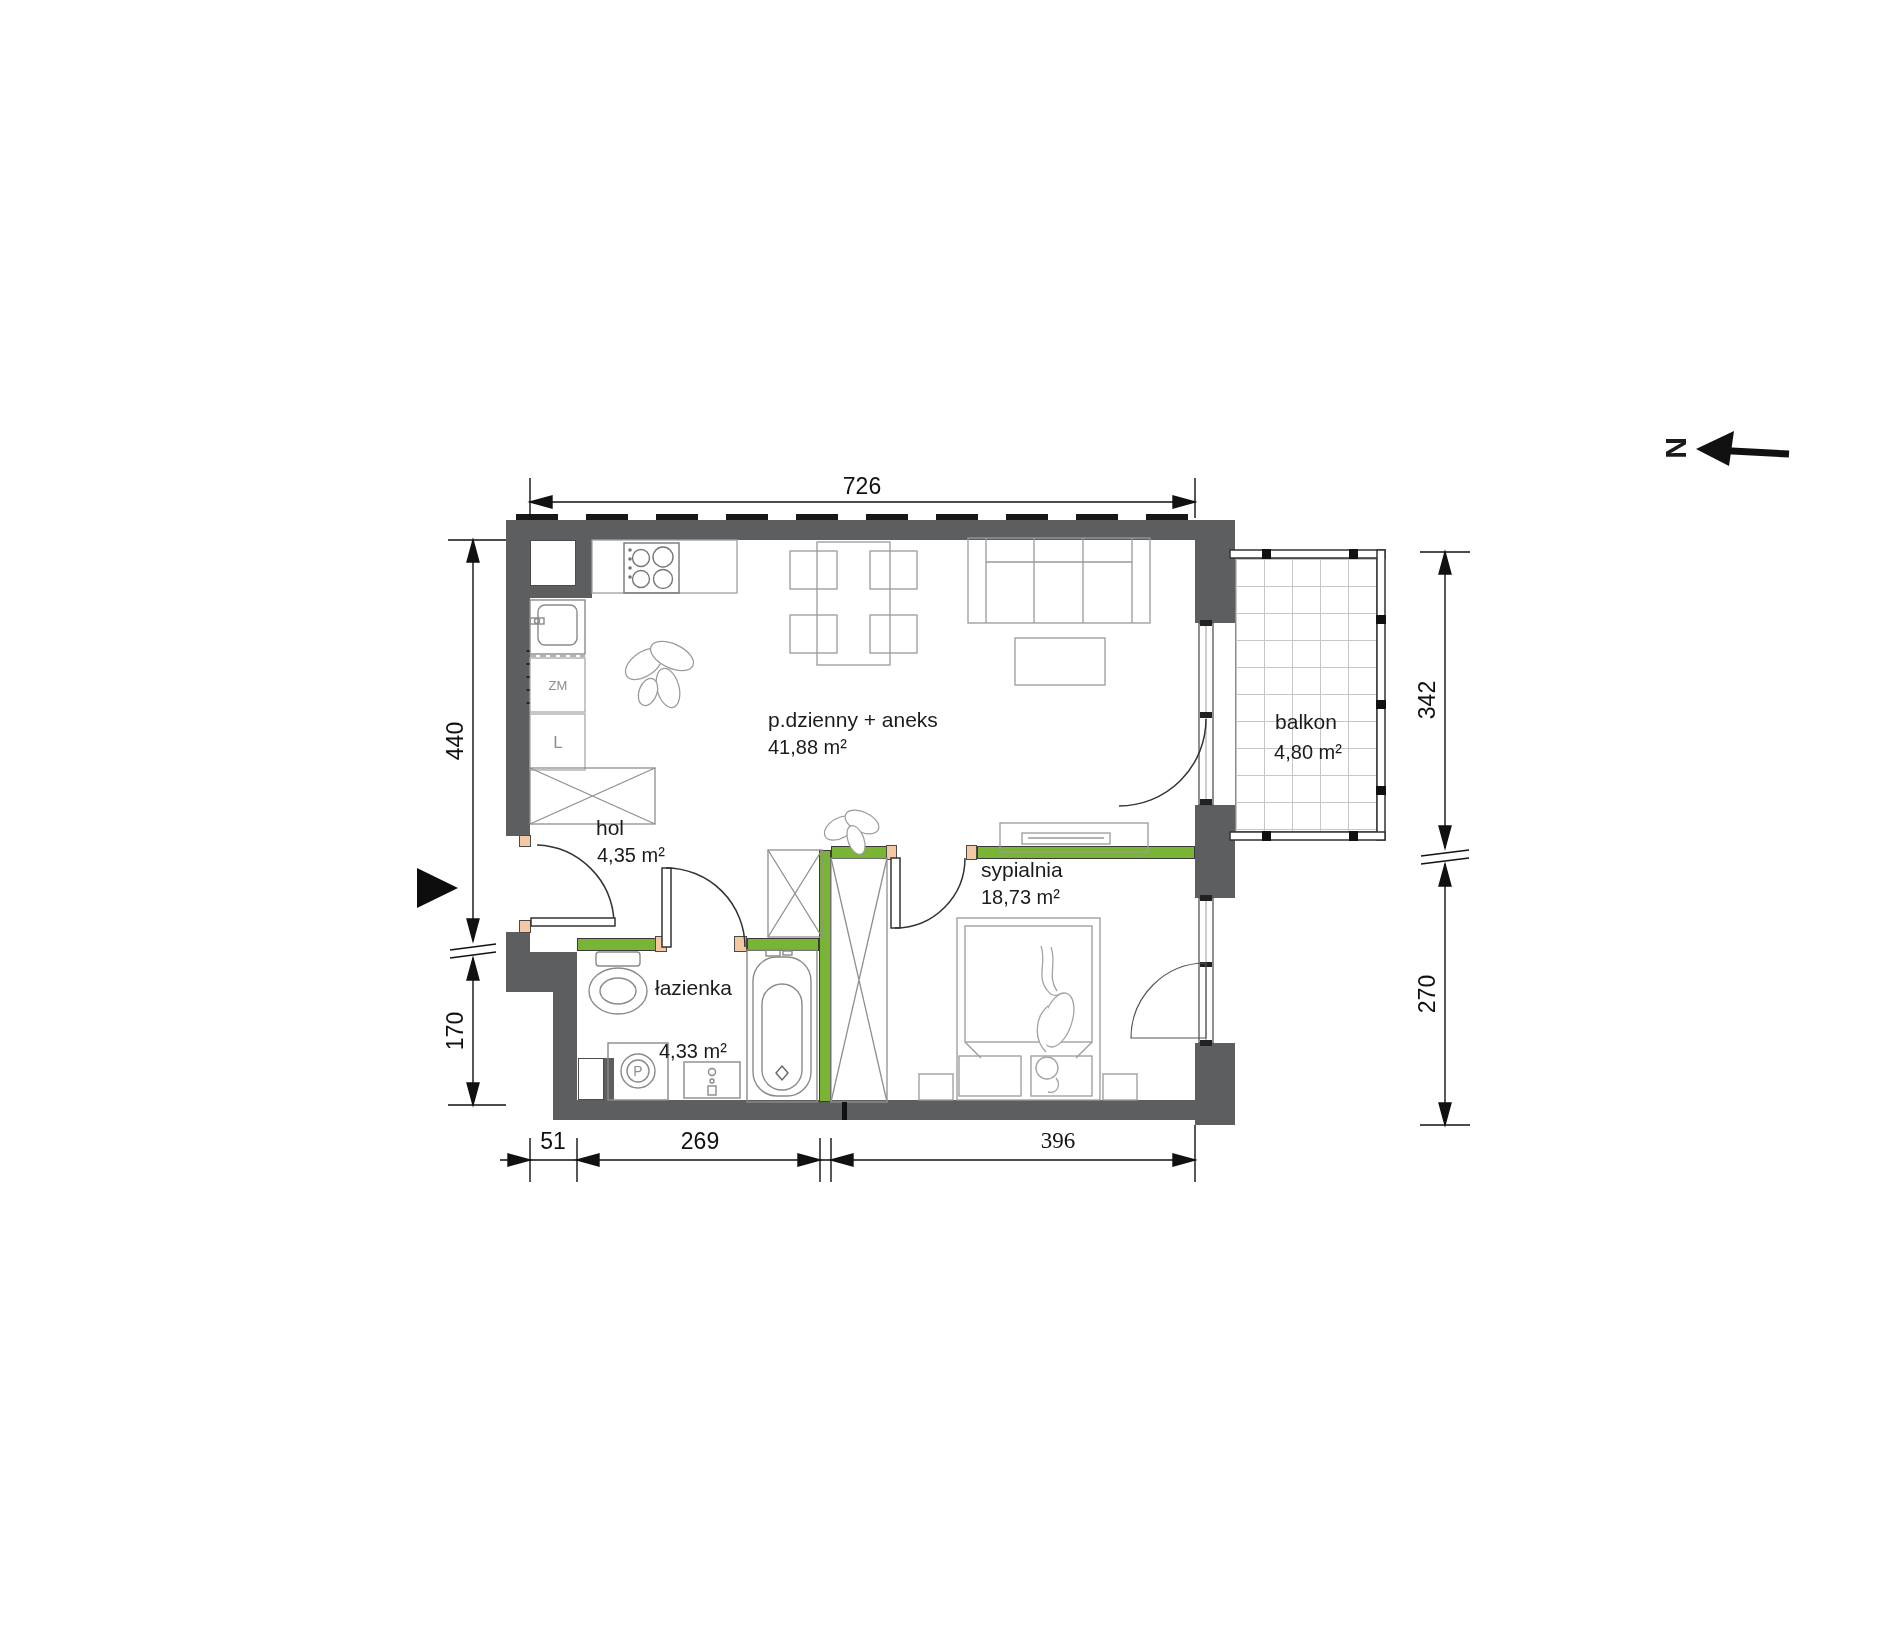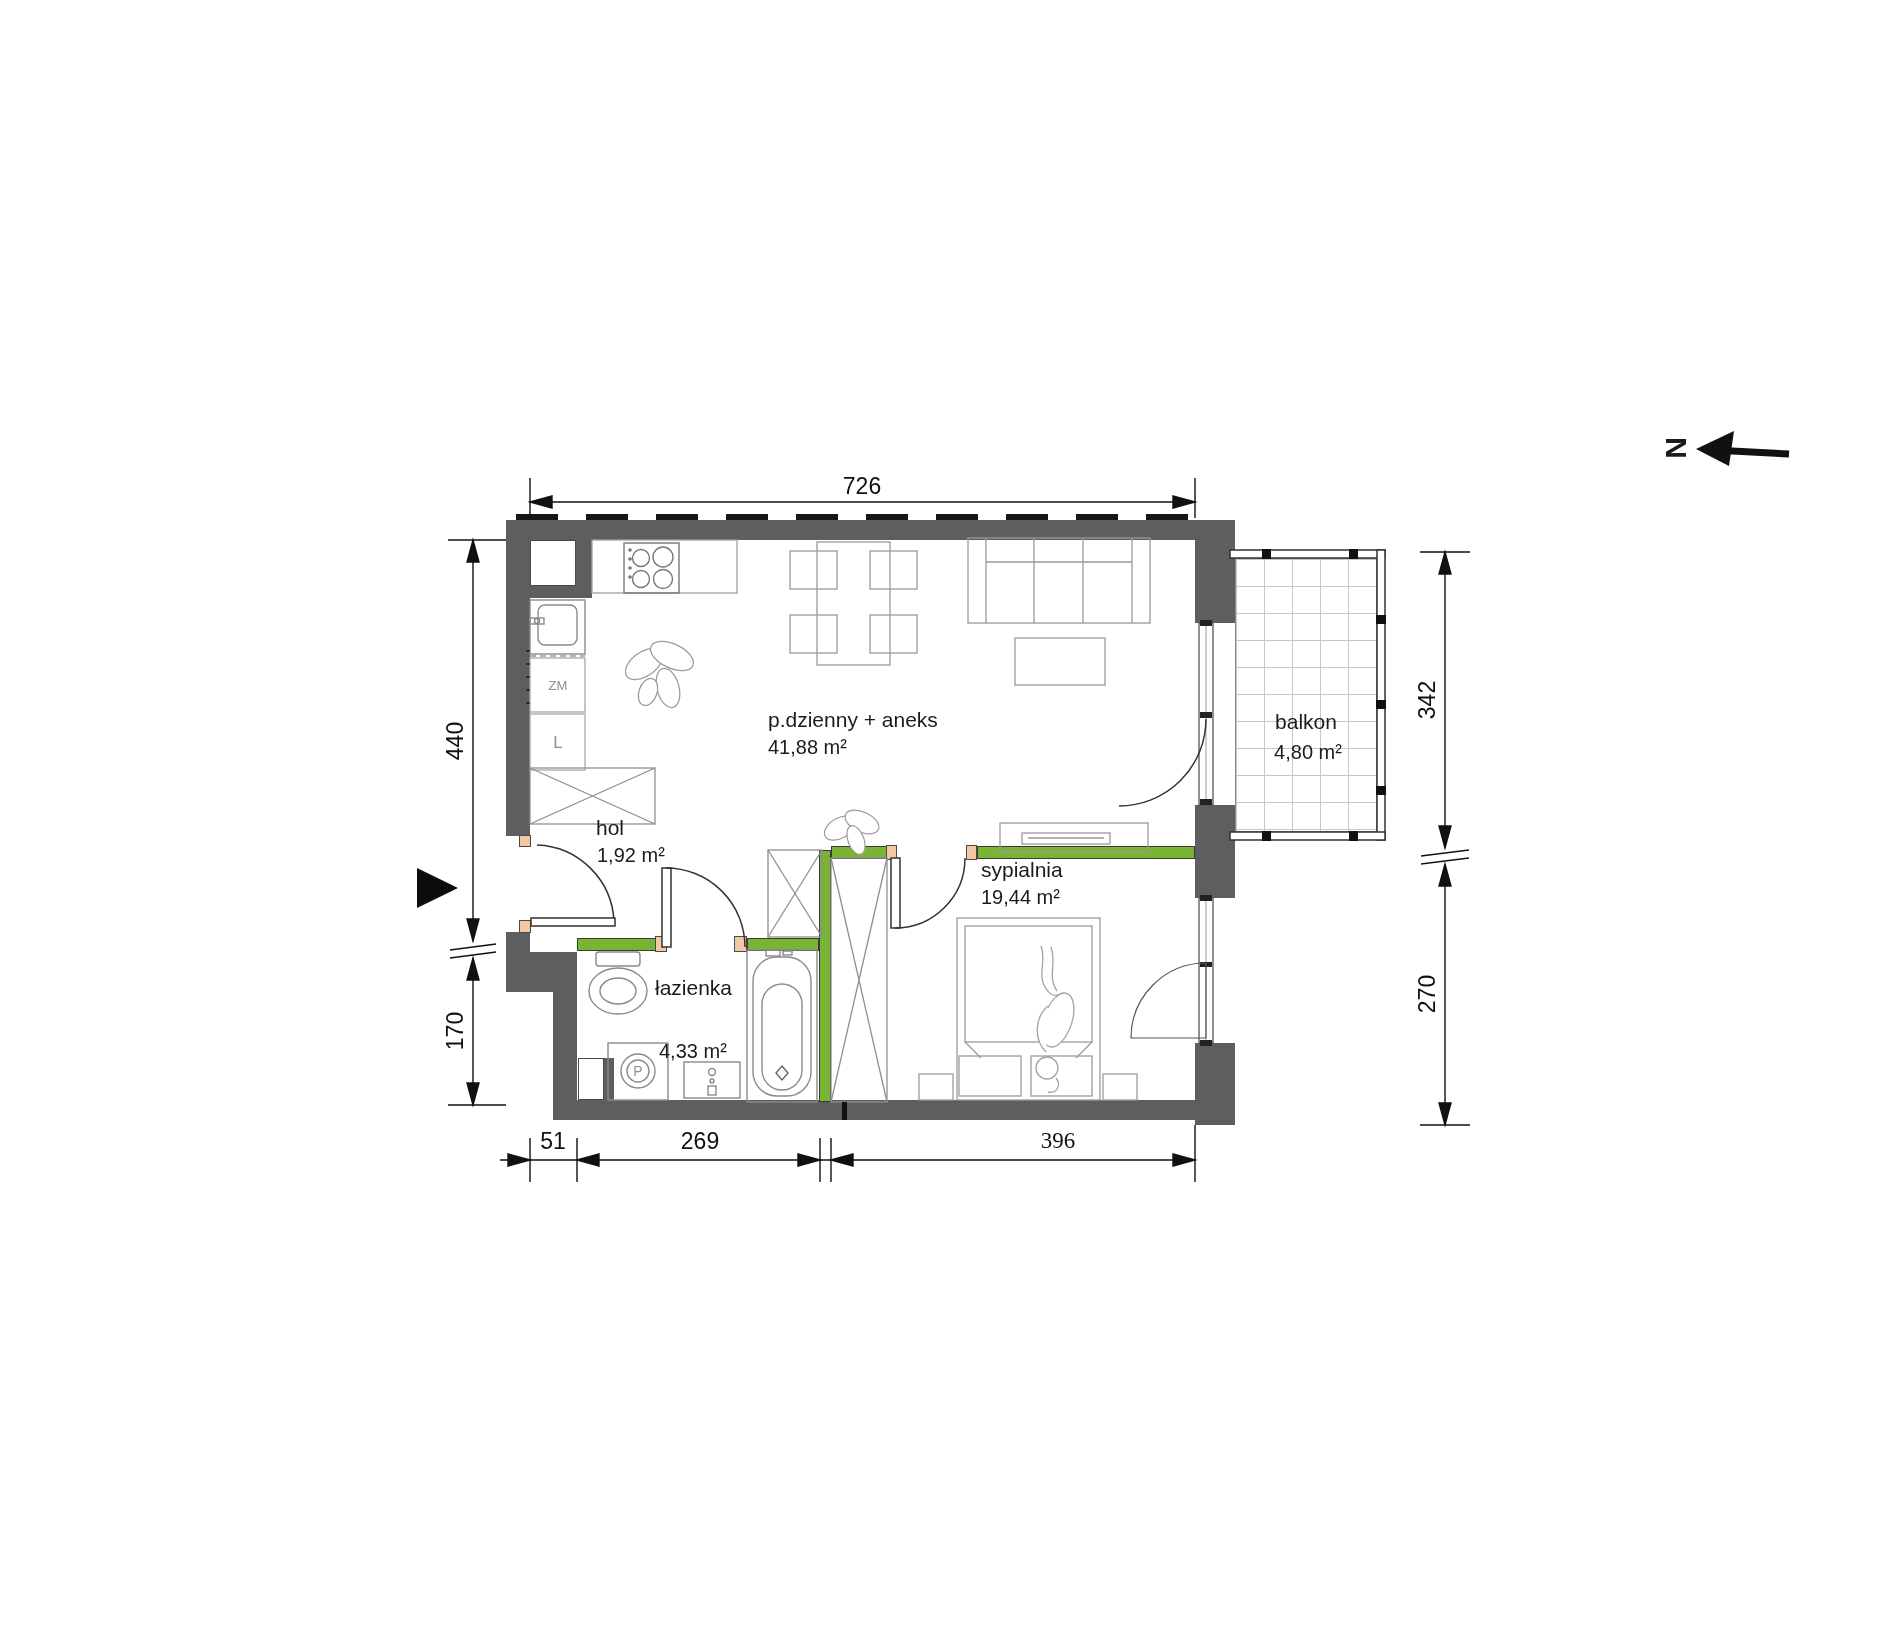--- a/index.html
+++ b/index.html
@@ -285,25 +285,25 @@
   <div class="t dim rot" style="left:455px;top:1031px;">170</div>
   <div class="t dim ctr" style="left:553px;top:1141px;">51</div>
   <div class="t dim ctr" style="left:700px;top:1141px;">269</div>
   <div class="t dim ctr" style="left:1058px;top:1141px;font-family:Liberation Serif, serif;">396</div>
   <div class="t dim rot" style="left:1427px;top:700px;">342</div>
   <div class="t dim rot" style="left:1427px;top:994px;">270</div>
 
   <div class="t room-name" style="left:768px;top:708px;">p.dzienny + aneks</div>
   <div class="t room-area" style="left:768px;top:736px;">41,88 m²</div>
   <div class="t room-name" style="left:596px;top:816px;">hol</div>
-  <div class="t room-area" style="left:597px;top:844px;">1,92 m²</div>
+  <div class="t room-area" style="left:597px;top:844px;">4,35 m²</div>
   <div class="t room-name" style="left:655px;top:976px;">łazienka</div>
   <div class="t room-area" style="left:659px;top:1040px;text-align:right;">4,33 m²</div>
   <div class="t room-name" style="left:981px;top:858px;">sypialnia</div>
-  <div class="t room-area" style="left:981px;top:886px;">19,44 m²</div>
+  <div class="t room-area" style="left:981px;top:886px;">18,73 m²</div>
   <div class="t room-name ctr" style="left:1306px;top:722px;">balkon</div>
   <div class="t room-area ctr" style="left:1308px;top:752px;">4,80 m²</div>
 
   <div class="t appl ctr" style="left:558px;top:685px;font-size:13px;">ZM</div>
   <div class="t appl ctr" style="left:558px;top:743px;font-size:17px;">L</div>
   <div class="t appl ctr" style="left:638px;top:1071px;font-size:14px;">P</div>
 
   <div class="t rot" style="left:1676px;top:448px;font-size:30px;font-weight:bold;">N</div>
 </div>
 

